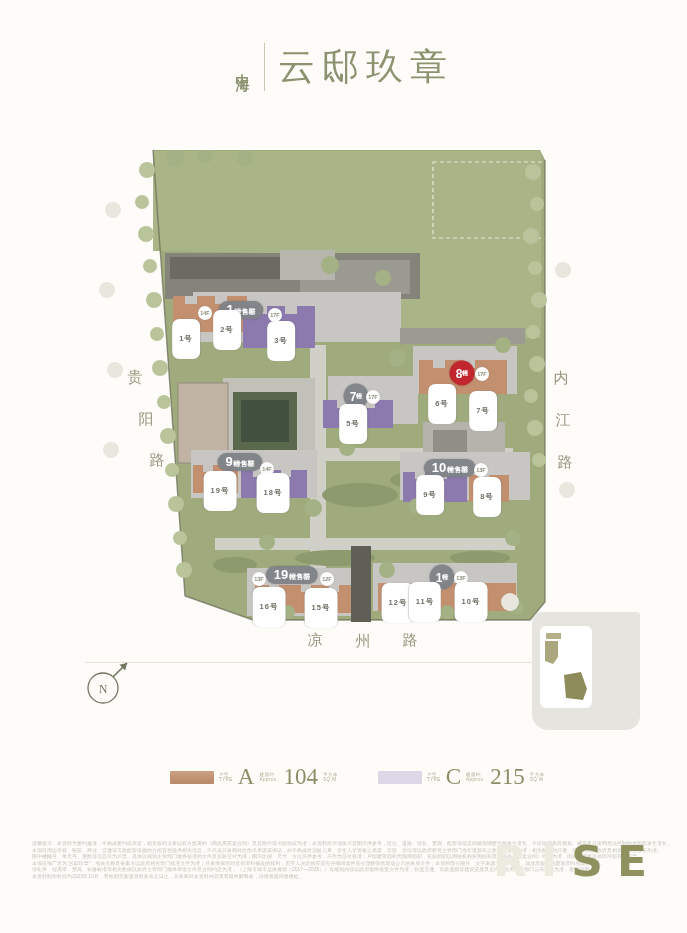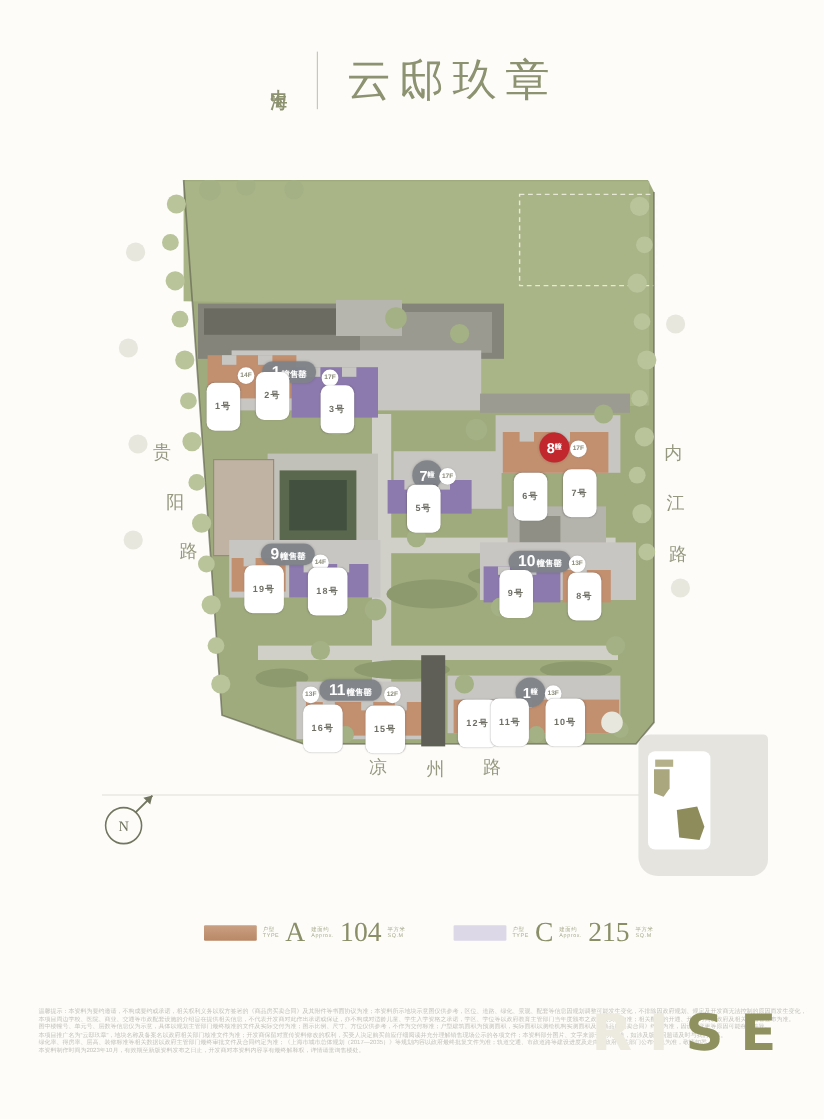--- a/index.html
+++ b/index.html
@@ -1,21 +1,21 @@
 <!DOCTYPE html>
 <html><head>
 <meta charset="utf-8">
 <style>
   html,body{margin:0;padding:0;background:#ffffff;}
   .page{position:relative;width:687px;height:933px;background:#fdfcf9;overflow:hidden;
         font-family:"Liberation Sans",sans-serif;}
 
   
   .header{position:absolute;top:42px;left:0;width:100%;display:flex;justify-content:center;
-          align-items:center;gap:24px;}
+          align-items:center;gap:13px;}
   .brand-text{writing-mode:vertical-rl;font-family:"Liberation Serif",serif;font-size:14px;
           letter-spacing:4px;color:#8d9270;font-weight:600;}
   .hdr-divider{width:1px;height:48px;background:#c7caae;}
   .title{margin:0;font-family:"Liberation Serif",serif;font-weight:500;font-size:37px;
           color:#8d9270;letter-spacing:7px;}
   .zone{font-family:"Liberation Serif",serif;font-size:19px;color:#9ca176;letter-spacing:3px;
           padding-top:5px;margin-left:4px;}
 
   
   .map{position:absolute;left:85px;top:150px;width:515px;height:580px;}
@@ -251,21 +251,21 @@
       <div class="upill" style="left:268px;top:274px">5号</div>
     </div>
 
     
     <div class="bgroup">
       <div class="bcircle red" style="left:377px;top:223px">
         <span class="bn">8</span>
           <span class="bs">幢</span>
       </div>
       <div class="fbadge" style="left:397px;top:224px">17F</div>
-      <div class="upill" style="left:357px;top:264px">6号</div>
+      <div class="upill" style="left:357px;top:254px">6号</div>
       <div class="upill" style="left:398px;top:261px">7号</div>
     </div>
 
     
     <div class="bgroup">
       <div class="bpill" style="left:155px;top:312px">
         <span class="bn">9</span>
           <span class="bs">幢售罄</span>
       </div>
       <div class="fbadge" style="left:182px;top:319px">14F</div>
@@ -280,21 +280,21 @@
           <span class="bs">幢售罄</span>
       </div>
       <div class="fbadge" style="left:396px;top:320px">13F</div>
       <div class="upill" style="left:345px;top:345px">9号</div>
       <div class="upill" style="left:402px;top:347px">8号</div>
     </div>
 
     
     <div class="bgroup">
       <div class="bpill" style="left:207px;top:425px">
-        <span class="bn">11</span>
+        <span class="bn">19</span>
           <span class="bs">幢售罄</span>
       </div>
       <div class="fbadge" style="left:174px;top:429px">13F</div>
       <div class="fbadge" style="left:242px;top:429px">12F</div>
       <div class="upill" style="left:184px;top:457px">16号</div>
       <div class="upill" style="left:236px;top:458px">15号</div>
     </div>
 
     
     <div class="bgroup">

